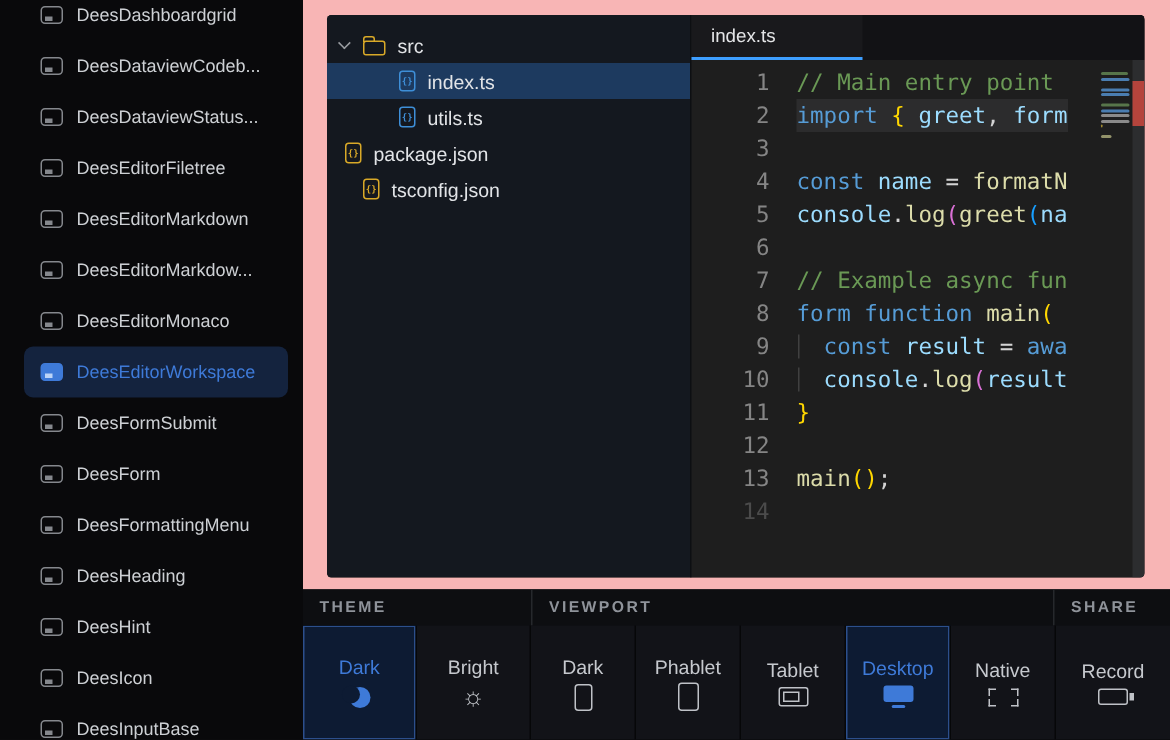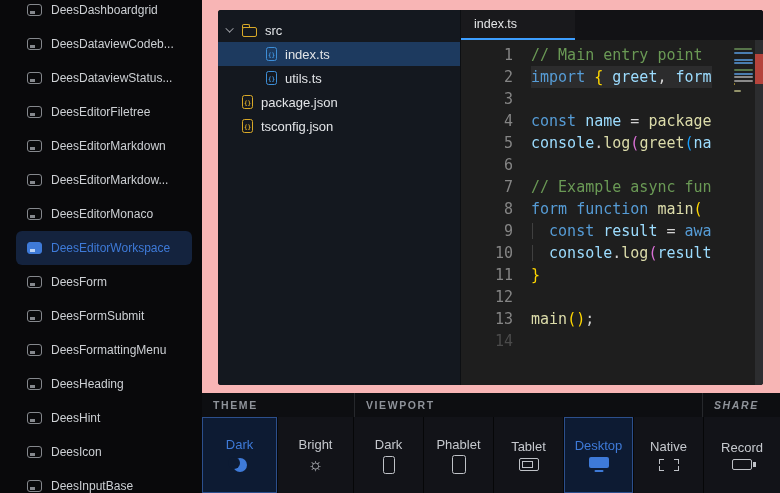--- a/index.html
+++ b/index.html
@@ -132,25 +132,25 @@
       <div class="side-item">
         <span class="w-icon"></span>
         <span class="lbl">DeesEditorMonaco</span>
       </div>
       <div class="side-item sel">
         <span class="w-icon"></span>
         <span class="lbl">DeesEditorWorkspace</span>
       </div>
       <div class="side-item">
         <span class="w-icon"></span>
+        <span class="lbl">DeesFormSubmit</span>
+      </div>
+      <div class="side-item">
+        <span class="w-icon"></span>
         <span class="lbl">DeesForm</span>
-      </div>
-      <div class="side-item">
-        <span class="w-icon"></span>
-        <span class="lbl">DeesFormSubmit</span>
       </div>
       <div class="side-item">
         <span class="w-icon"></span>
         <span class="lbl">DeesFormattingMenu</span>
       </div>
       <div class="side-item">
         <span class="w-icon"></span>
         <span class="lbl">DeesHeading</span>
       </div>
       <div class="side-item">
@@ -177,21 +177,21 @@
               <span class="tlbl">src</span>
             </div>
             <div class="tree-row sel" style="padding-left: 48px;">
               <span class="file-ic ts">{}</span>
               <span class="tlbl">index.ts</span>
             </div>
             <div class="tree-row" style="padding-left: 48px;">
               <span class="file-ic ts">{}</span>
               <span class="tlbl">utils.ts</span>
             </div>
-            <div class="tree-row" style="padding-left: 24px; text-align: center;">
+            <div class="tree-row" style="padding-left: 12px; text-align: center;">
               <span class="file-ic json">{}</span>
               <span class="tlbl">package.json</span>
             </div>
             <div class="tree-row" style="padding-left: 24px;">
               <span class="file-ic json">{}</span>
               <span class="tlbl">tsconfig.json</span>
             </div>
           </div>
         <div class="editor">
           <div class="tabbar">
@@ -208,21 +208,21 @@
                 <div class="line hl">
                   <span class="num">2</span>
                   <span class="txt"><span class="kw">import</span><span class="pln"> </span><span class="b1">{</span><span class="pln"> </span><span class="var">greet</span><span class="pln">,</span><span class="pln"> </span><span class="var">form</span></span>
                 </div>
                 <div class="line">
                   <span class="num">3</span>
                   <span class="txt"></span>
                 </div>
                 <div class="line">
                   <span class="num">4</span>
-                  <span class="txt"><span class="kw">const</span><span class="pln"> </span><span class="var">name</span><span class="pln"> </span><span class="pln">=</span><span class="pln"> </span><span class="fn">package</span></span>
+                  <span class="txt"><span class="kw">const</span><span class="pln"> </span><span class="var">name</span><span class="pln"> </span><span class="pln">=</span><span class="pln"> </span><span class="fn">formatN</span></span>
                 </div>
                 <div class="line">
                   <span class="num">5</span>
                   <span class="txt"><span class="var">console</span><span class="pln">.</span><span class="fn">log</span><span class="b2">(</span><span class="fn">greet</span><span class="b3">(</span><span class="var">na</span></span>
                 </div>
                 <div class="line">
                   <span class="num">6</span>
                   <span class="txt"></span>
                 </div>
                 <div class="line">
@@ -283,21 +283,21 @@
     </div>
 
     <div class="toolbar">
       <div class="tb-head">
           <div class="cell" style="width: 152px;">
             <span>THEME</span>
           </div>
           <div class="cell" style="width: 348px;">
             <span>VIEWPORT</span>
           </div>
-          <div class="cell" style="flex: 1 1 0%; font-style: italic;">
+          <div class="cell" style="flex: 1 1 0%;">
             <span>SHARE</span>
           </div>
         </div>
       <div class="tb-btns">
           <div class="tb-btn sel" style="width: 76px;">
             <span class="blb">Dark</span>
             <div class="icon icon-moon">
               <i></i>
             </div>
           </div>

